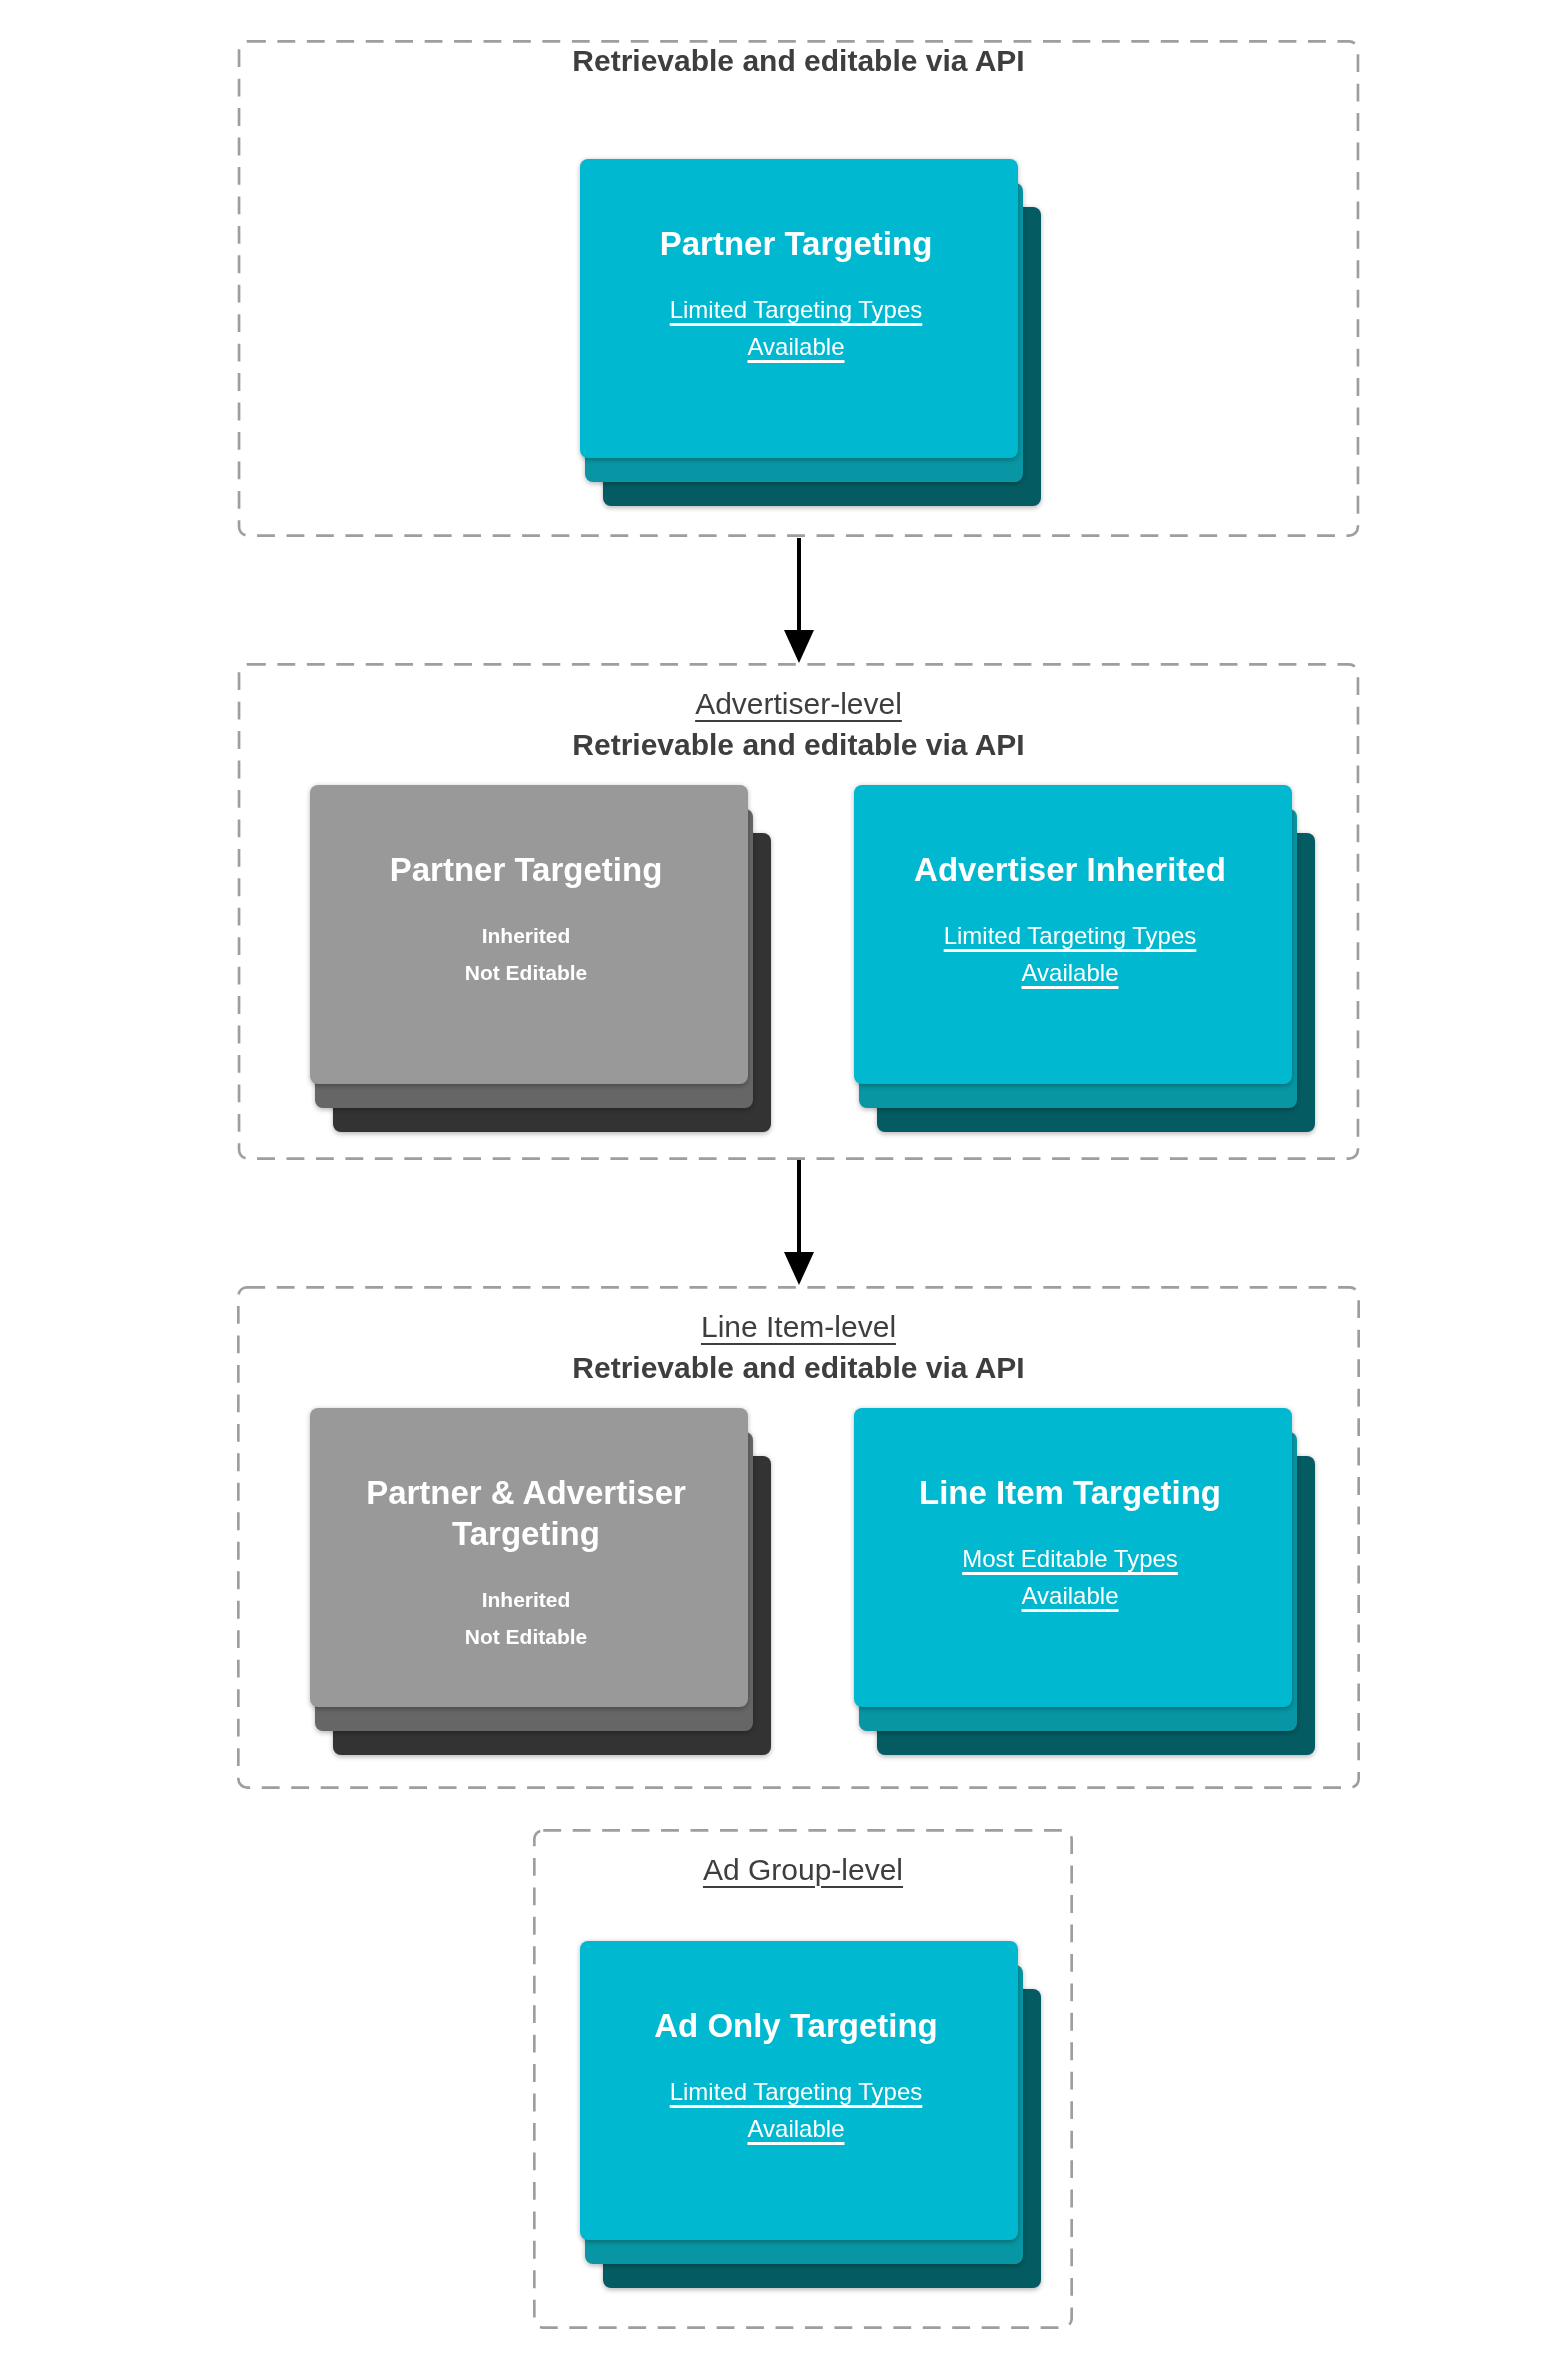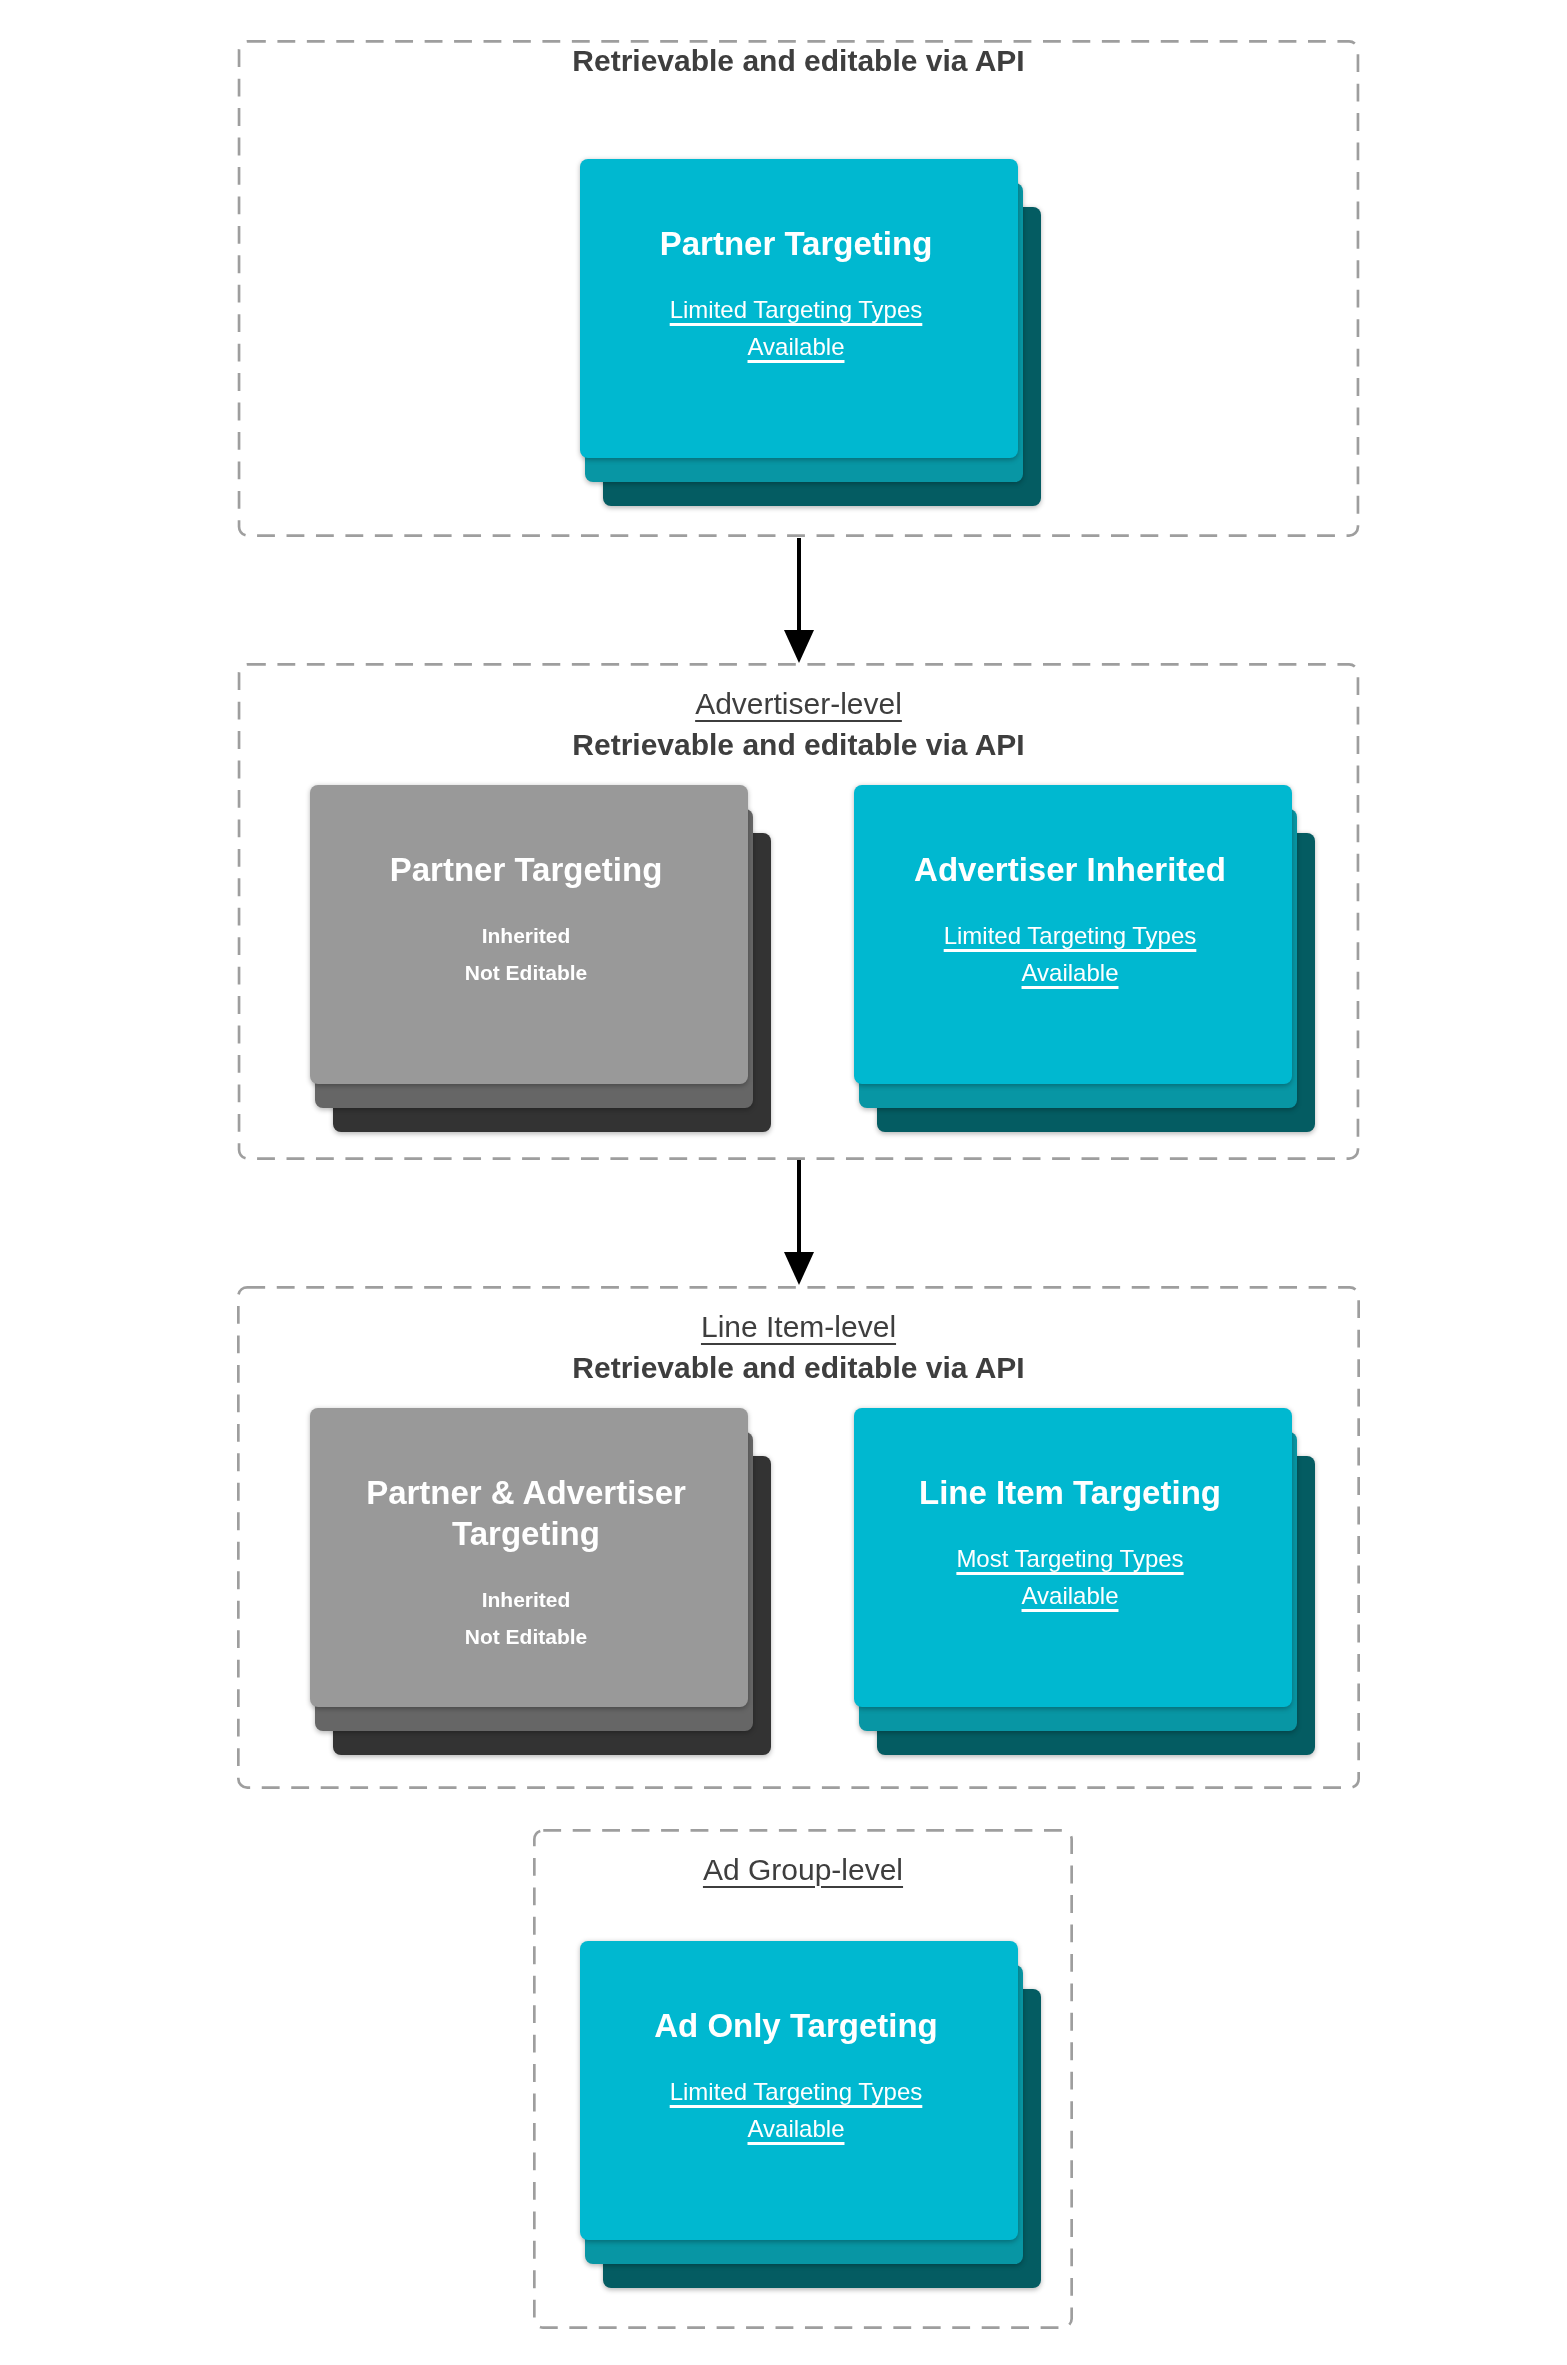--- a/index.html
+++ b/index.html
@@ -122,21 +122,21 @@
 Targeting</div>
         <div class="cbody b">Inherited
 Not Editable</div>
       </div>
     </div>
     <div class="stack" style="left:604px; top:122px;">
       <div class="layer back teal-back"></div>
       <div class="layer mid teal-mid"></div>
       <div class="card teal">
         <div class="ctitle">Line Item Targeting</div>
-        <div class="cbody u">Most Targeting Types
+        <div class="cbody u">Most Editable Types
 Available</div>
       </div>
     </div>
   </section>
 
   <section class="level" style="left:533px; top:1829px; width:540px; height:500px;">
     <svg class="dash" width="540" height="500" viewBox="0 0 605 560">
       <rect x="1.5" y="1.5" width="602" height="557" rx="10" stroke-dasharray="20 13"></rect>
     </svg>
     <div class="ltitle">

